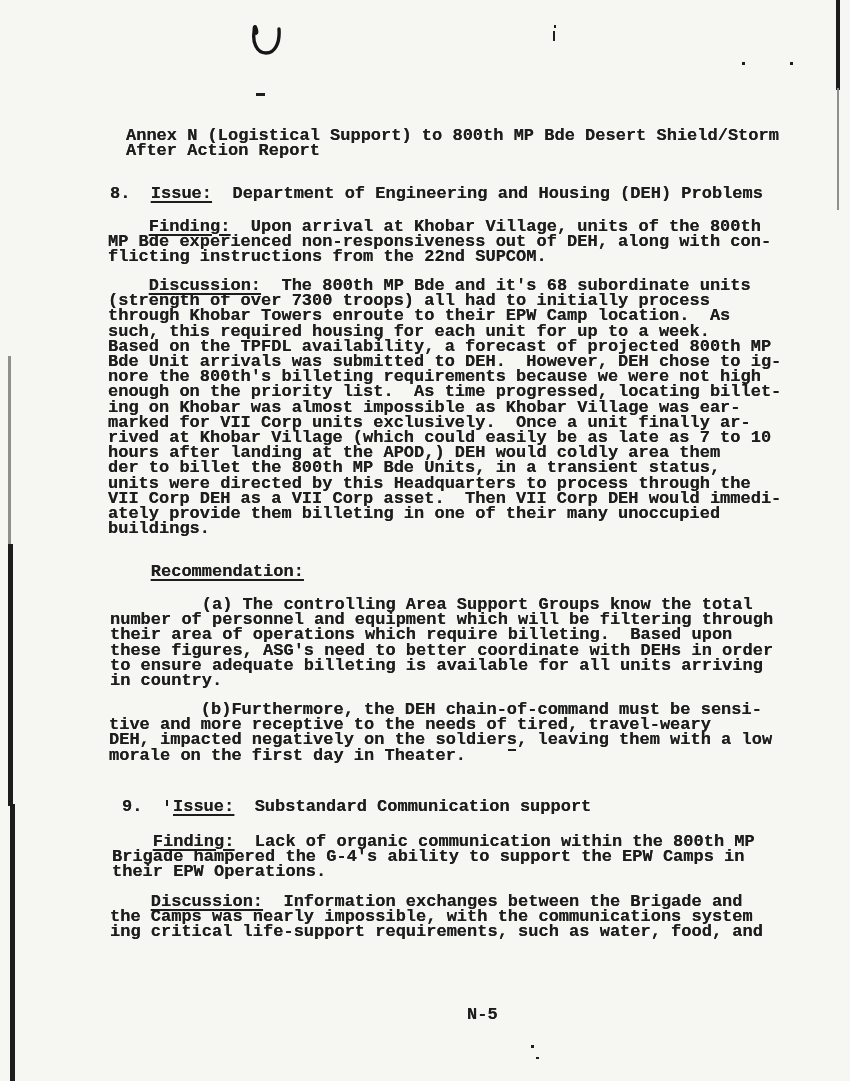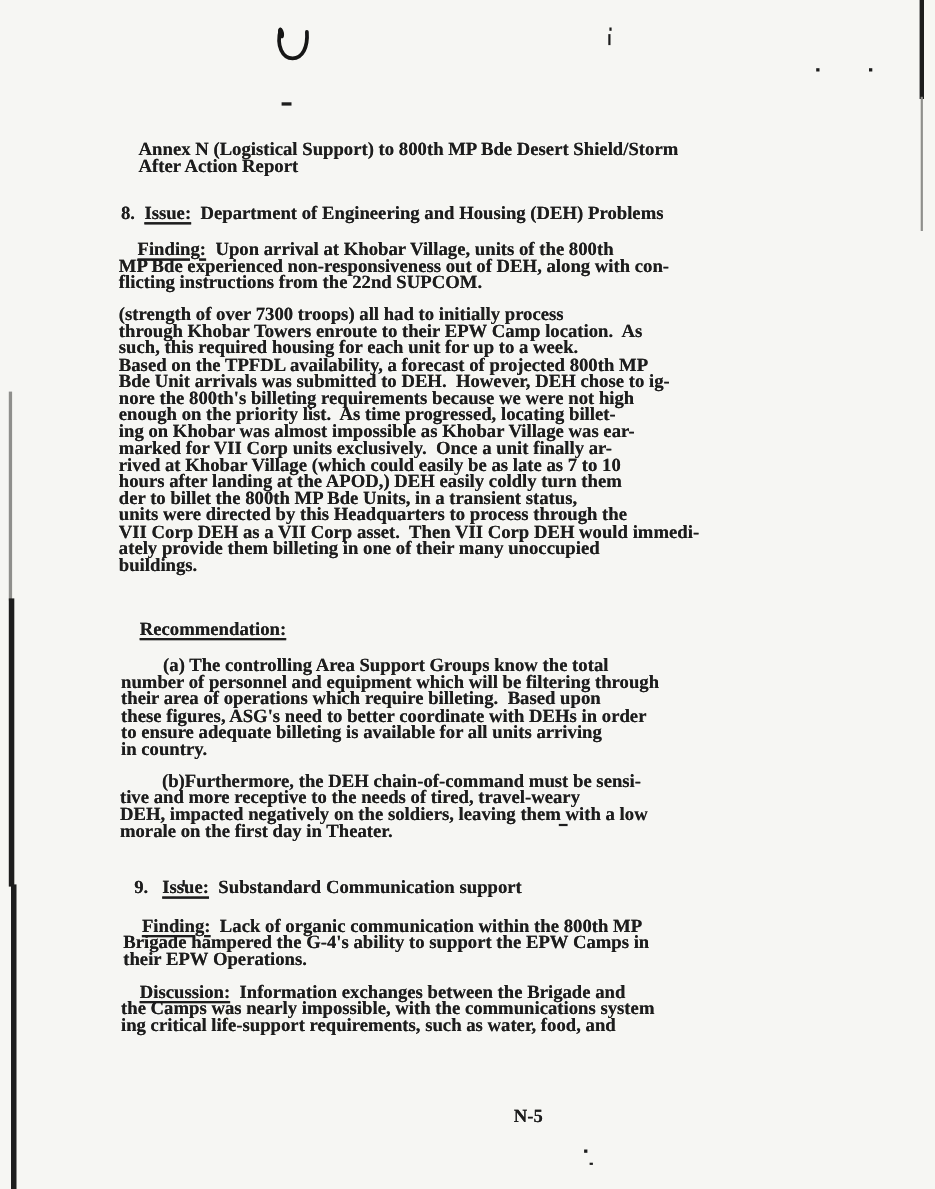--- a/index.html
+++ b/index.html
@@ -5,21 +5,21 @@
   :root{
     --ink:#1d1d1d;
     --paper:#f6f6f3;
   }
   html,body{margin:0;padding:0;background:#e9e9e6;}
   .page{
     position:relative;
     width:850px;height:1081px;
     background:var(--paper);
     overflow:hidden;
-    font-family:Liberation Serif, serif;
+    font-family:Liberation Mono, monospace;
     font-weight:700;
     font-size:17px;
     color:var(--ink);
   }
   .blk{
     position:absolute;
     line-height:15.2px;
     text-shadow:0 0 0.4px rgba(10,10,10,.75);
   }
   .line{white-space:pre;}
@@ -49,31 +49,32 @@
     </div>
   <div class="blk" style="top:186px;left:110px">
       <div class="line"><span>8.  </span><span class="ul">Issue:</span><span>  Department of Engineering and Housing (DEH) Problems</span></div>
     </div>
   <div class="blk" style="top:219px;left:108px">
       <div class="line"><span>    </span><span class="ul">Finding:</span><span>  Upon arrival at Khobar Village, units of the 800th</span></div>
       <div class="line"><span>MP Bde experienced non-responsiveness out of DEH, along with con-</span></div>
       <div class="line"><span>flicting instructions from the 22nd SUPCOM.</span></div>
     </div>
   <div class="blk" style="top:278px;left:108px">
+      <div class="line"><span>    </span><span class="ul">Discussion:</span><span>  The 800th MP Bde and it's 68 subordinate units</span></div>
       <div class="line"><span>(strength of over 7300 troops) all had to initially process</span></div>
       <div class="line"><span>through Khobar Towers enroute to their EPW Camp location.  As</span></div>
       <div class="line"><span>such, this required housing for each unit for up to a week.</span></div>
       <div class="line"><span>Based on the TPFDL availability, a forecast of projected 800th MP</span></div>
       <div class="line"><span>Bde Unit arrivals was submitted to DEH.  However, DEH chose to ig-</span></div>
       <div class="line"><span>nore the 800th's billeting requirements because we were not high</span></div>
       <div class="line"><span>enough on the priority list.  As time progressed, locating billet-</span></div>
       <div class="line"><span>ing on Khobar was almost impossible as Khobar Village was ear-</span></div>
       <div class="line"><span>marked for VII Corp units exclusively.  Once a unit finally ar-</span></div>
       <div class="line"><span>rived at Khobar Village (which could easily be as late as 7 to 10</span></div>
-      <div class="line"><span>hours after landing at the APOD,) DEH easily coldly turn them</span></div>
+      <div class="line"><span>hours after landing at the APOD,) DEH would coldly area them</span></div>
       <div class="line"><span>der to billet the 800th MP Bde Units, in a transient status,</span></div>
       <div class="line"><span>units were directed by this Headquarters to process through the</span></div>
       <div class="line"><span>VII Corp DEH as a VII Corp asset.  Then VII Corp DEH would immedi-</span></div>
       <div class="line"><span>ately provide them billeting in one of their many unoccupied</span></div>
       <div class="line"><span>buildings.</span></div>
     </div>
   <div class="blk" style="top:564px;left:110px">
       <div class="line"><span>    </span><span class="ul">Recommendation:</span></div>
     </div>
   <div class="blk" style="top:597px;left:110px">

